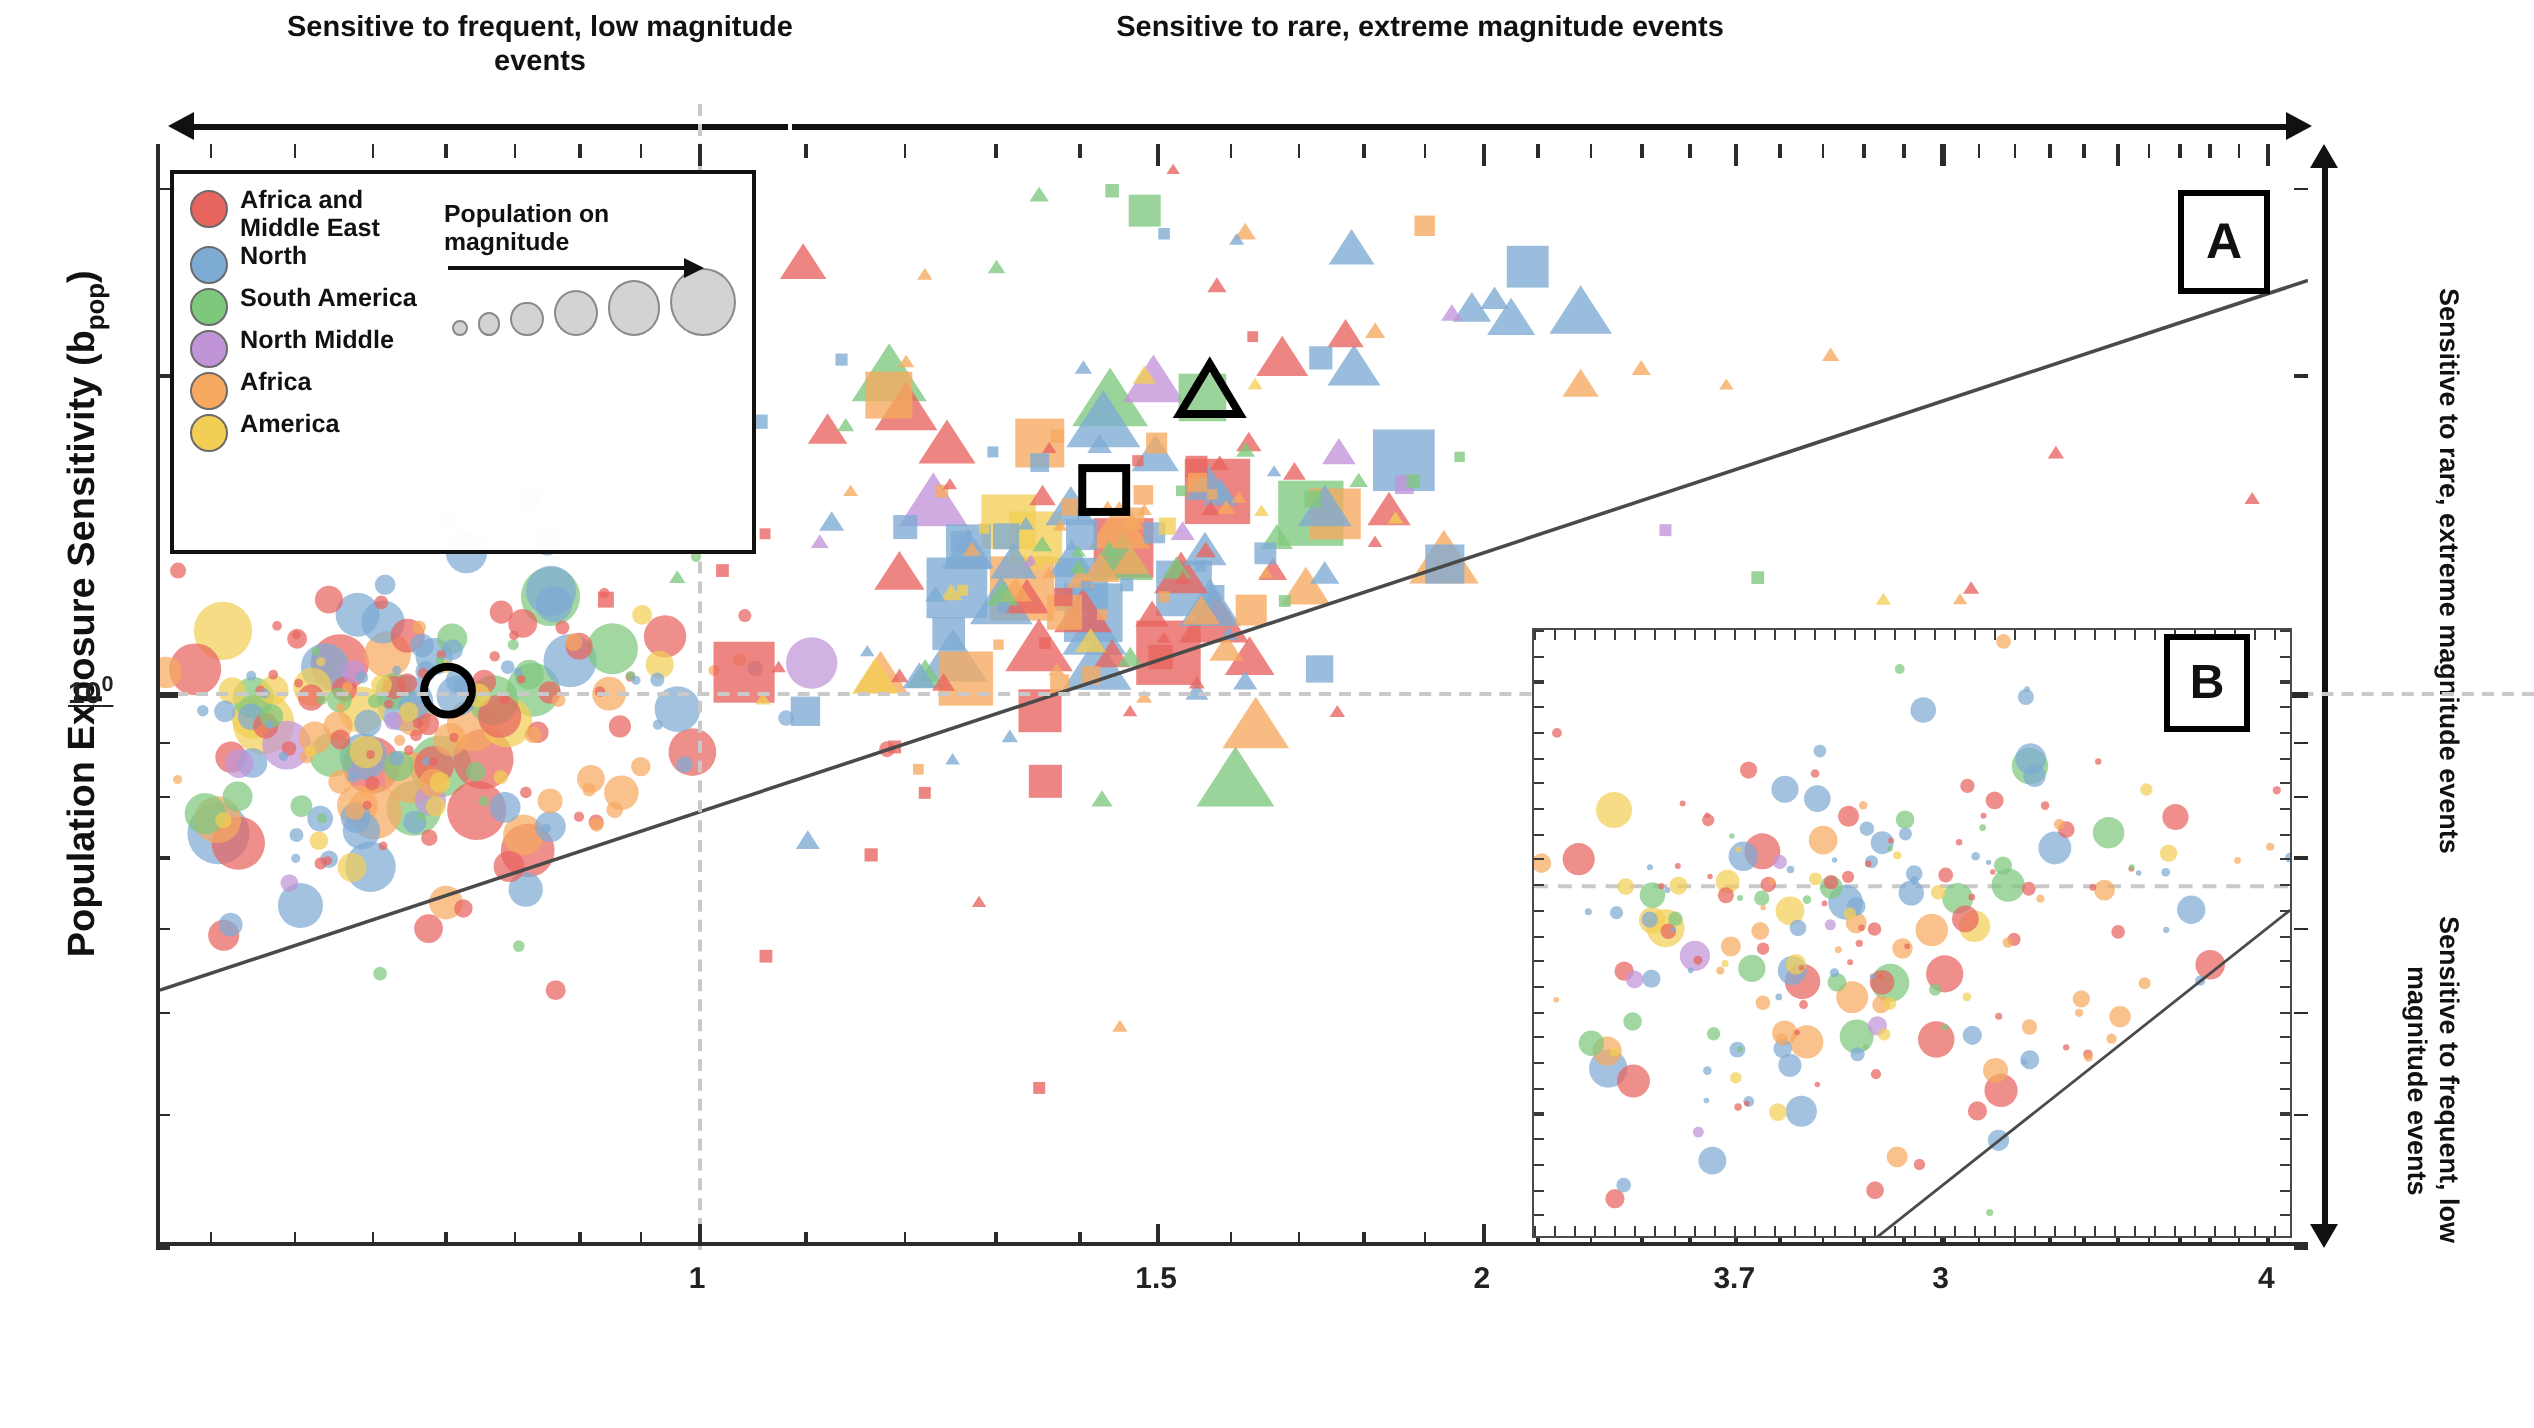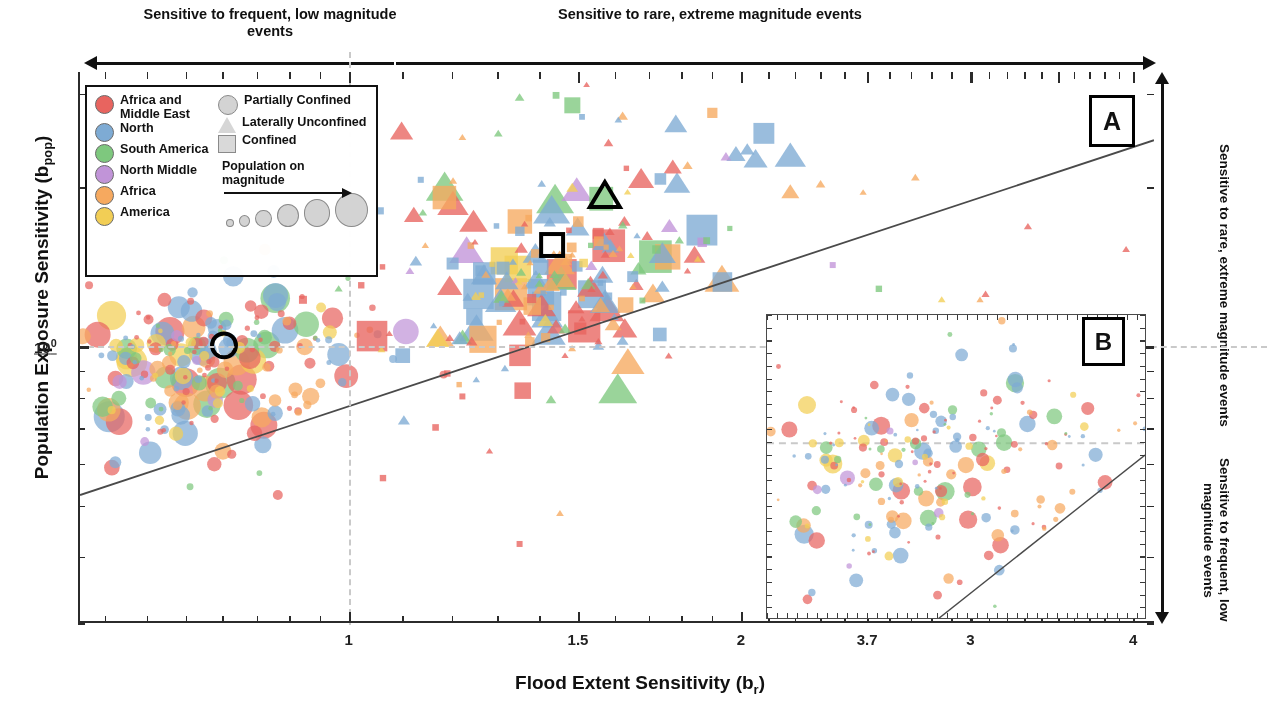--- a/index.html
+++ b/index.html
@@ -115,21 +115,20 @@
 
   <div id="right-arrow-col">
     <div class="arrowU"></div>
     <div class="vline"></div>
     <div class="arrowD"></div>
   </div>
   <div class="vlabel" id="right-label-top">Sensitive to rare, extreme magnitude events</div>
   <div class="vlabel" id="right-label-bottom">Sensitive to frequent, low magnitude events</div>
 
   <div id="y-axis-title"><span>Population Exposure Sensitivity (b</span><span class="sub">pop</span><span>)</span></div>
-  <div id="x-axis-title"><span>Flood Extent Sensitivity (b</span><span class="sub">r</span><span>)</span></div>
 
   <div id="plot-area">
     <div id="plot-inner">
       <svg class="overlay" id="main-svg" viewBox="0 0 1076 551" preserveAspectRatio="none">
           <circle cx="29.291361265849044" cy="345.9198701736633" r="15.578735067910568" fill="#7eabd4" fill-opacity="0.72"></circle>
           <circle cx="140.51873379054666" cy="312.25536729638816" r="15.440644886268284" fill="#7ec87e" fill-opacity="0.72"></circle>
           <circle cx="51.92509074970684" cy="290.78936044827543" r="15.404657860892883" fill="#f2ce55" fill-opacity="0.72"></circle>
           <circle cx="161.98974652068466" cy="308.73140973812167" r="15.130551624855773" fill="#e8645f" fill-opacity="0.72"></circle>
           <circle cx="195.60881902984337" cy="227.11626757987972" r="14.816905493006498" fill="#7ec87e" fill-opacity="0.72"></circle>
           <circle cx="158.65298402989478" cy="334.4750281654557" r="14.814249264526481" fill="#e8645f" fill-opacity="0.72"></circle>
@@ -1107,40 +1106,20 @@
             <div class="leg-text">Africa</div>
           </div>
           <div class="leg-row">
             <div class="leg-swatch">
               <div class="leg-dot" style="background: rgb(242, 206, 85);"></div>
             </div>
             <div class="leg-text">America</div>
           </div>
         </div>
       <div class="legend-col-right">
-        <div id="legend-shapes">
-            <div class="leg-row">
-              <div class="leg-swatch">
-                <div class="leg-circ-gray"></div>
-              </div>
-              <div class="leg-text">Partially Confined</div>
-            </div>
-            <div class="leg-row">
-              <div class="leg-swatch">
-                <div class="leg-tri"></div>
-              </div>
-              <div class="leg-text">Laterally Unconfined</div>
-            </div>
-            <div class="leg-row">
-              <div class="leg-swatch">
-                <div class="leg-sq"></div>
-              </div>
-              <div class="leg-text">Confined</div>
-            </div>
-          </div>
         <div id="pop-scale-title">Population on magnitude</div>
         <div id="pop-arrow">
           <div class="bar"></div>
             <div class="head"></div>
         </div>
         <div id="pop-sizes">
             <div class="pop-c" style="width: 6px; height: 6px;"></div>
             <div class="pop-c" style="width: 10px; height: 10px;"></div>
             <div class="pop-c" style="width: 15px; height: 15px;"></div>
             <div class="pop-c" style="width: 21px; height: 21px;"></div>

